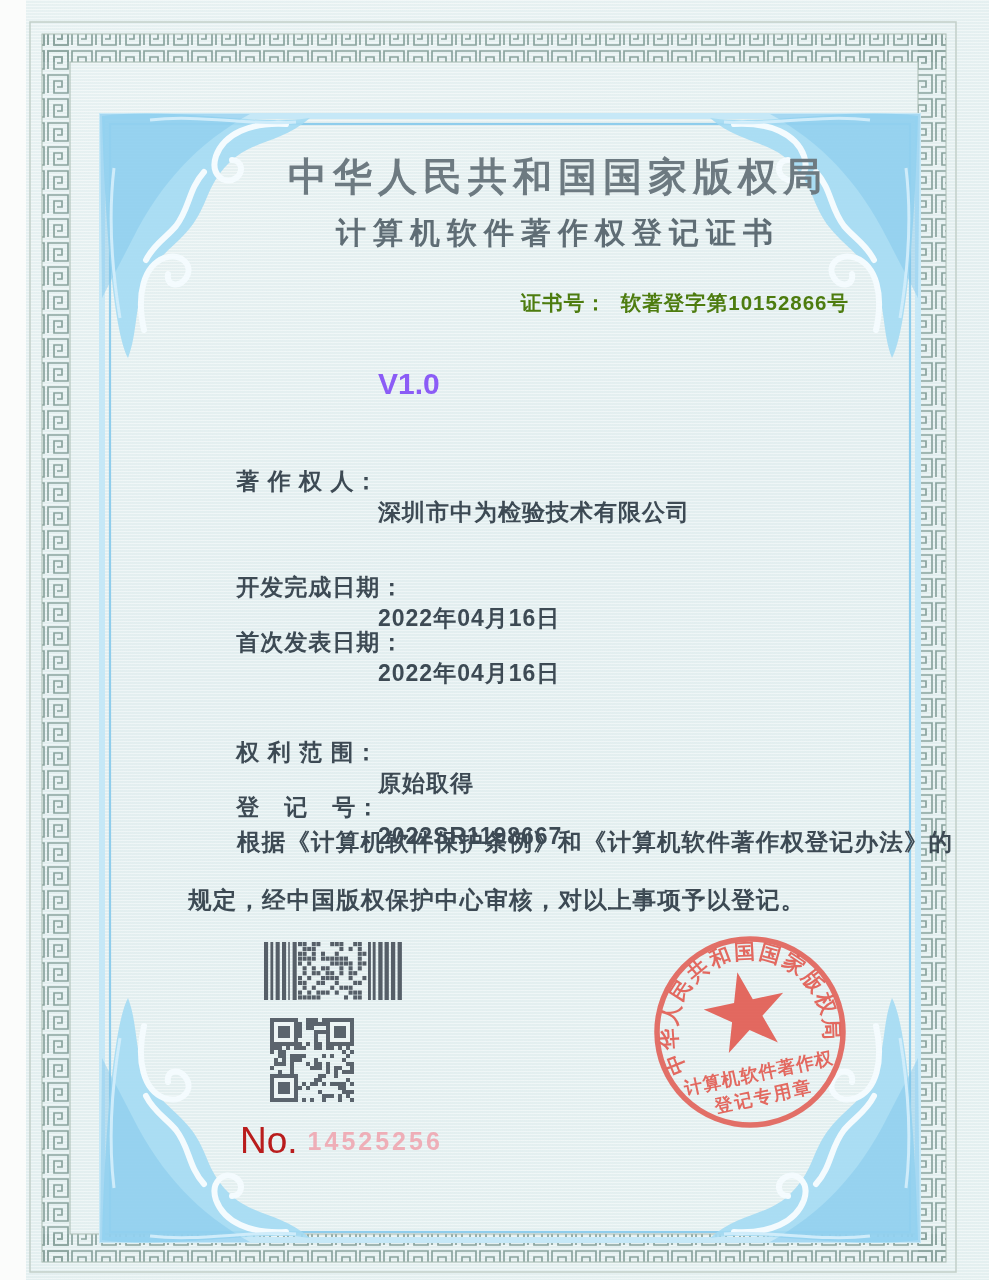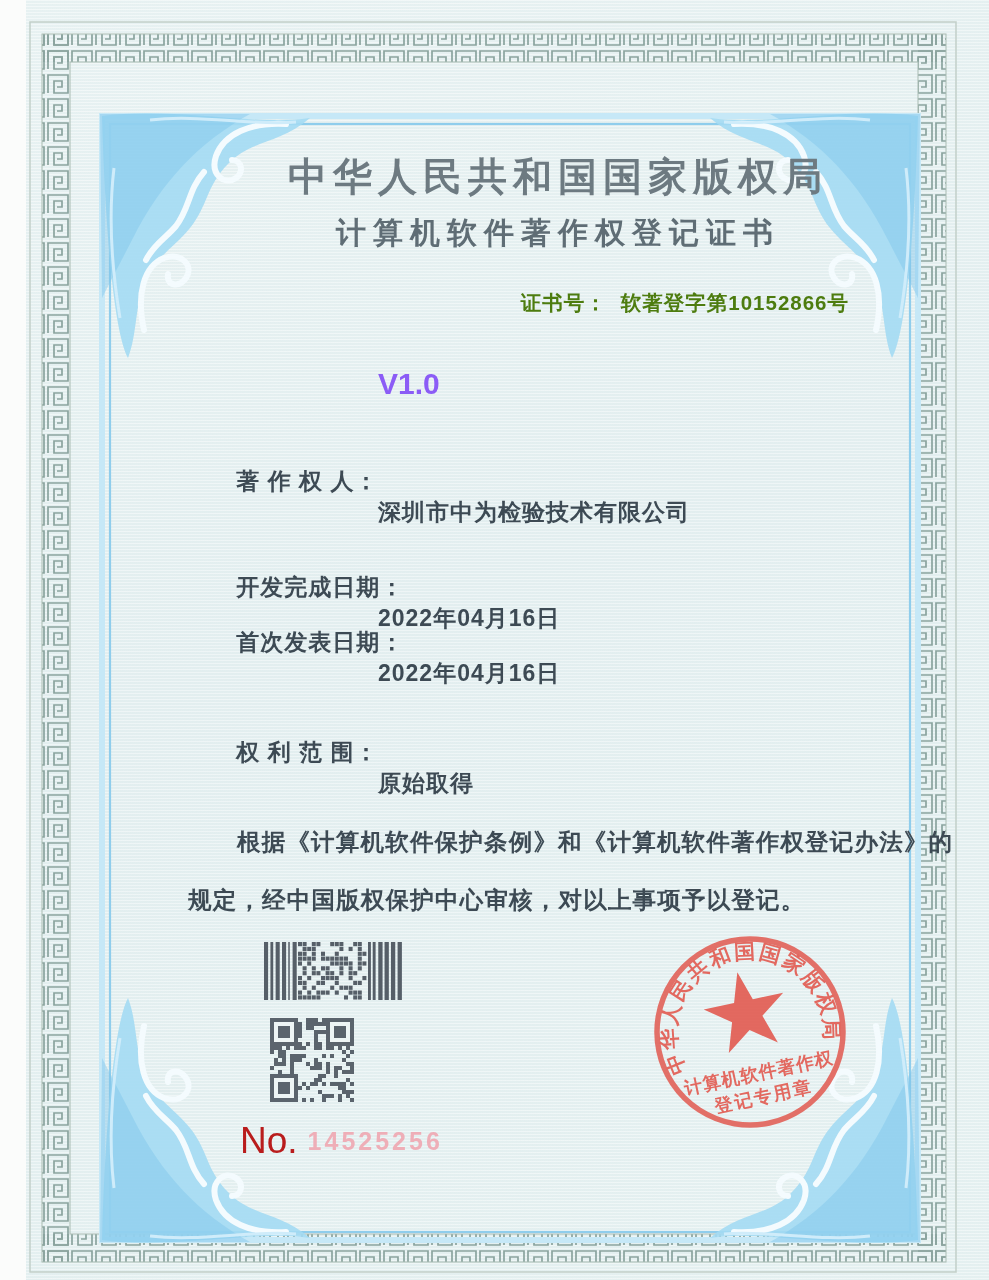--- a/index.html
+++ b/index.html
@@ -120,20 +120,24 @@
       <span>首次发表日期：</span>
       <span class="val">2022年04月16日</span>
     </div>
 
 
     <div class="field" style="top:710px;">
       <span>权 利 范 围：</span>
       <span class="val">原始取得</span>
     </div>
 
+    <div class="field" style="top:765px;">
+      <span>登　记　号：</span>
+      <span class="val">2022SR1198667</span>
+    </div>
 
     <div class="statement l2">规定，经中国版权保护中心审核，对以上事项予以登记。</div>
     <div class="statement l1">根据《计算机软件保护条例》和《计算机软件著作权登记办法》的</div>
 
     <svg class="barcode" id="barcode" width="142" height="58" viewBox="0 0 142 58">
         <rect x="0" y="0" width="4.1" height="58" fill="#565f68"></rect>
         <rect x="6.423003566497936" y="0" width="2.8" height="58" fill="#565f68"></rect>
         <rect x="11.630092081986367" y="0" width="4.1" height="58" fill="#565f68"></rect>
         <rect x="18.009015944367274" y="0" width="4.1" height="58" fill="#565f68"></rect>
         <rect x="24.26136460113339" y="0" width="1.5" height="58" fill="#565f68"></rect>

